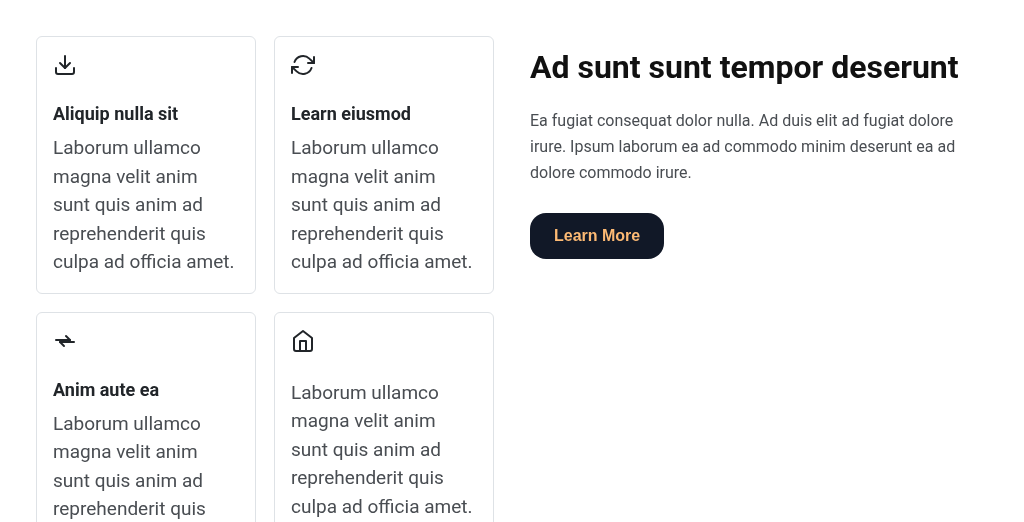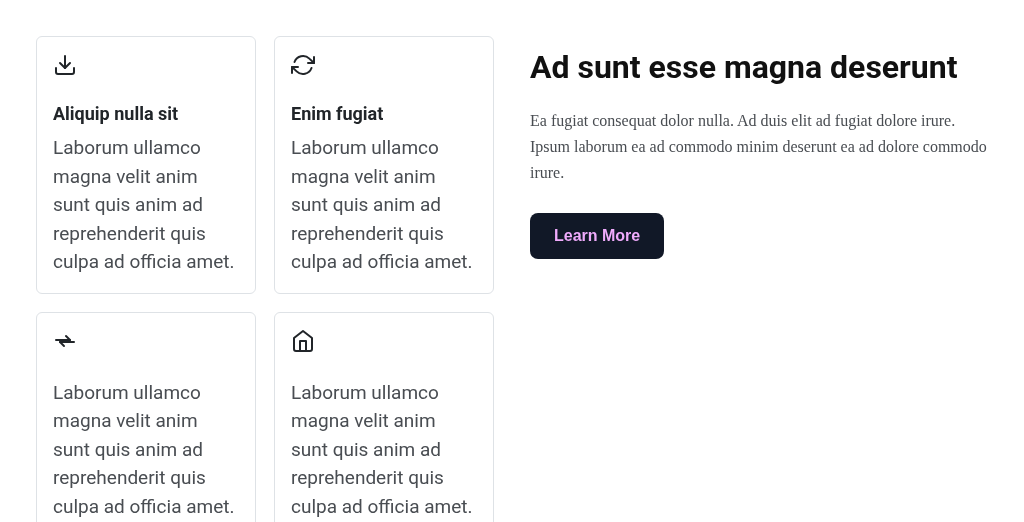--- a/index.html
+++ b/index.html
@@ -61,31 +61,30 @@
       font-weight: 700;
       line-height: 1.2;
       margin-bottom: 22px;
       color: #111;
     }
     .hero-text {
       font-size: 16px;
       line-height: 1.6;
       color: #494d52;
       margin-bottom: 28px;
-      font-family: Liberation Serif, serif;
     }
     .learn-more-btn {
       display: inline-block;
       background: #111827;
-      color: #f0abfc;
+      color: #fdba74;
       font-size: 16px;
       font-weight: 700;
       padding: 14px 24px;
       border: none;
-      border-radius: 8px;
+      border-radius: 16px;
       cursor: pointer;
     }
   </style>
 </head>
 <body>
 
 <div class="container">
   <div class="cards-grid">
 
     <div class="card">
@@ -101,46 +100,47 @@
     </div>
 
     <div class="card">
       <div class="card-icon">
         <svg viewBox="0 0 24 24">
             <polyline points="23 4 23 10 17 10"></polyline>
             <polyline points="1 20 1 14 7 14"></polyline>
             <path d="M3.51 9a9 9 0 0 1 14.85-3.36L23 10M1 14l4.64 4.36A9 9 0 0 0 20.49 15"></path>
           </svg>
       </div>
-      <h3 class="card-title">Enim fugiat</h3>
+      <h3 class="card-title">Learn eiusmod</h3>
       <p class="card-text">Laborum ullamco magna velit anim sunt quis anim ad reprehenderit quis culpa ad officia amet.</p>
     </div>
 
     <div class="card">
       <div class="card-icon">
         <svg viewBox="0 0 24 24">
             <path d="M3 11l14 0"></path>
             <path d="M13 7l4 4"></path>
             <path d="M21 13l-14 0"></path>
             <path d="M11 17l-4 -4"></path>
           </svg>
       </div>
+      <h3 class="card-title">Anim aute ea</h3>
       <p class="card-text">Laborum ullamco magna velit anim sunt quis anim ad reprehenderit quis culpa ad officia amet.</p>
     </div>
 
     <div class="card">
       <div class="card-icon">
         <svg viewBox="0 0 24 24">
             <path d="M3 9l9-7 9 7v11a2 2 0 0 1-2 2H5a2 2 0 0 1-2-2z"></path>
             <polyline points="9 22 9 12 15 12 15 22"></polyline>
           </svg>
       </div>
       <p class="card-text">Laborum ullamco magna velit anim sunt quis anim ad reprehenderit quis culpa ad officia amet.</p>
     </div>
 
   </div>
 
   <div class="hero">
-    <h1 class="hero-title">Ad sunt esse magna deserunt</h1>
+    <h1 class="hero-title">Ad sunt sunt tempor deserunt</h1>
     <p class="hero-text">Ea fugiat consequat dolor nulla. Ad duis elit ad fugiat dolore irure. Ipsum laborum ea ad commodo minim deserunt ea ad dolore commodo irure.</p>
     <button class="learn-more-btn">Learn More</button>
   </div>
 </div>
 
 </body></html>

